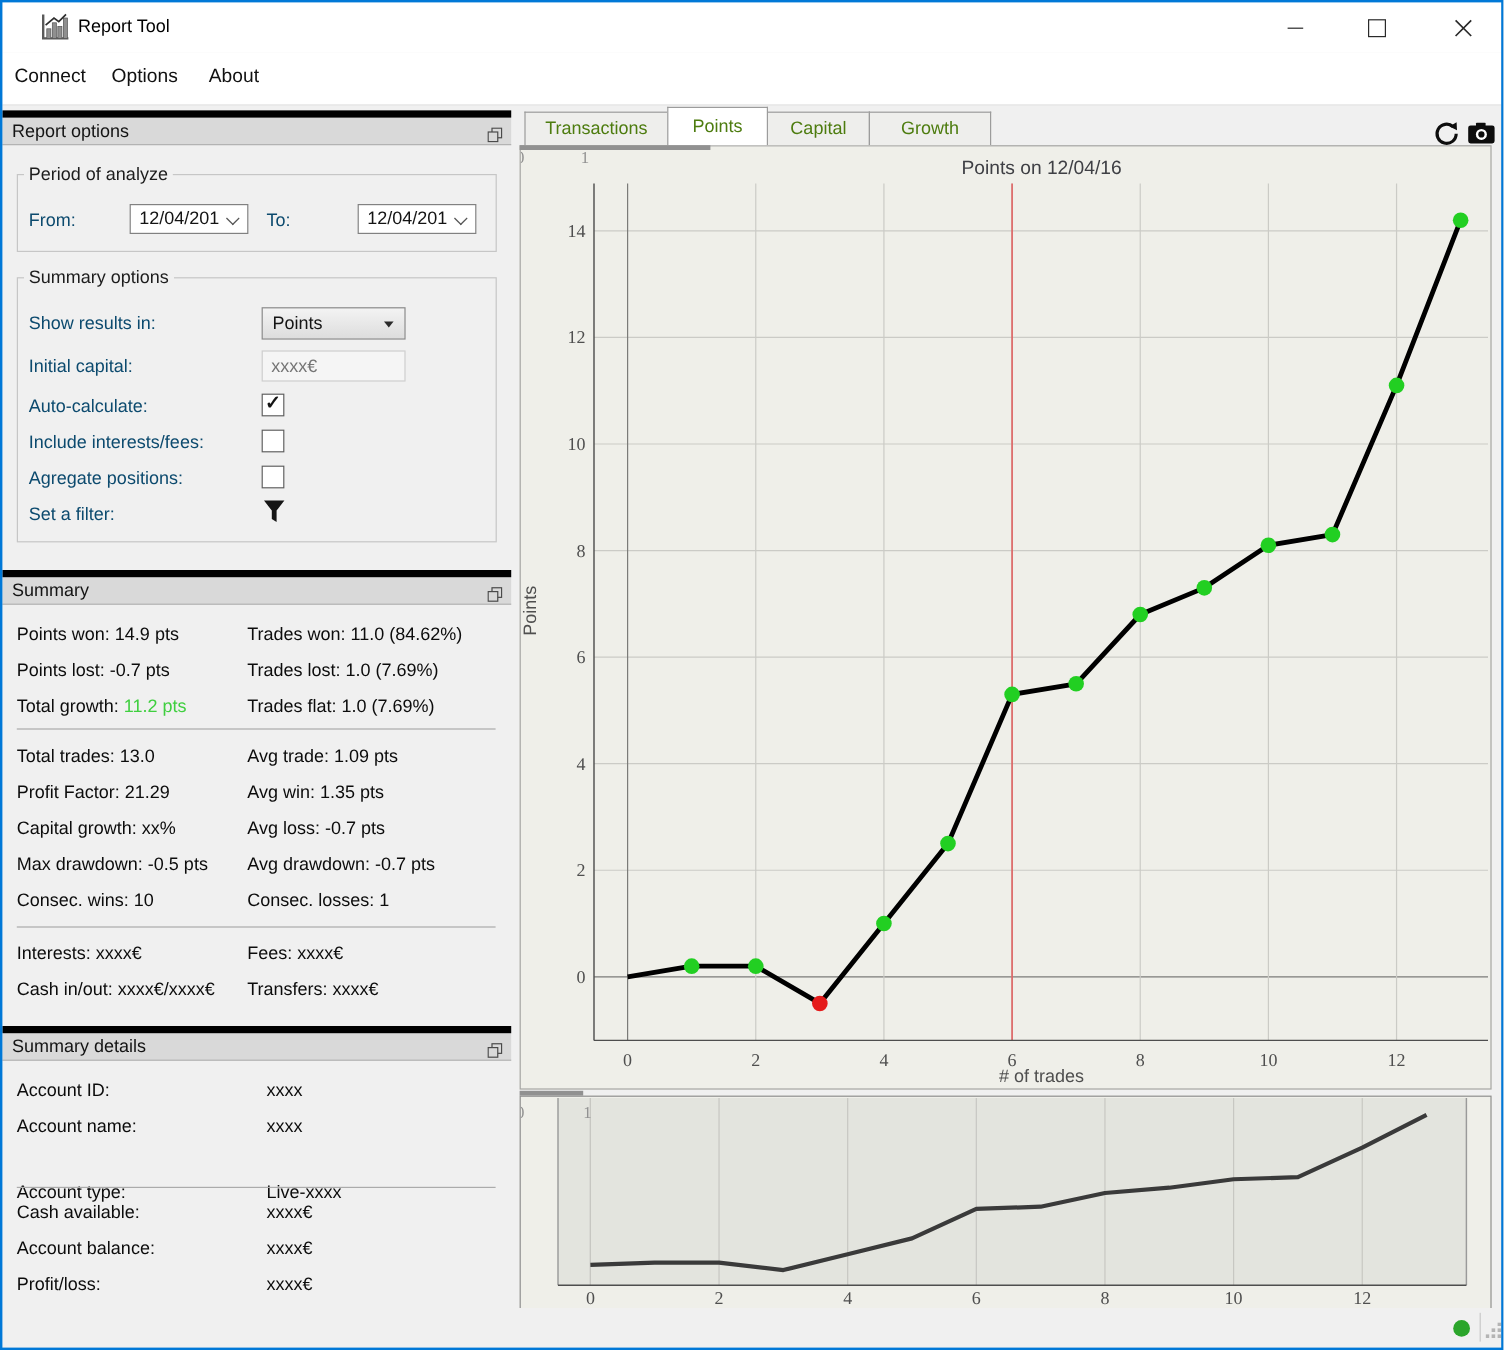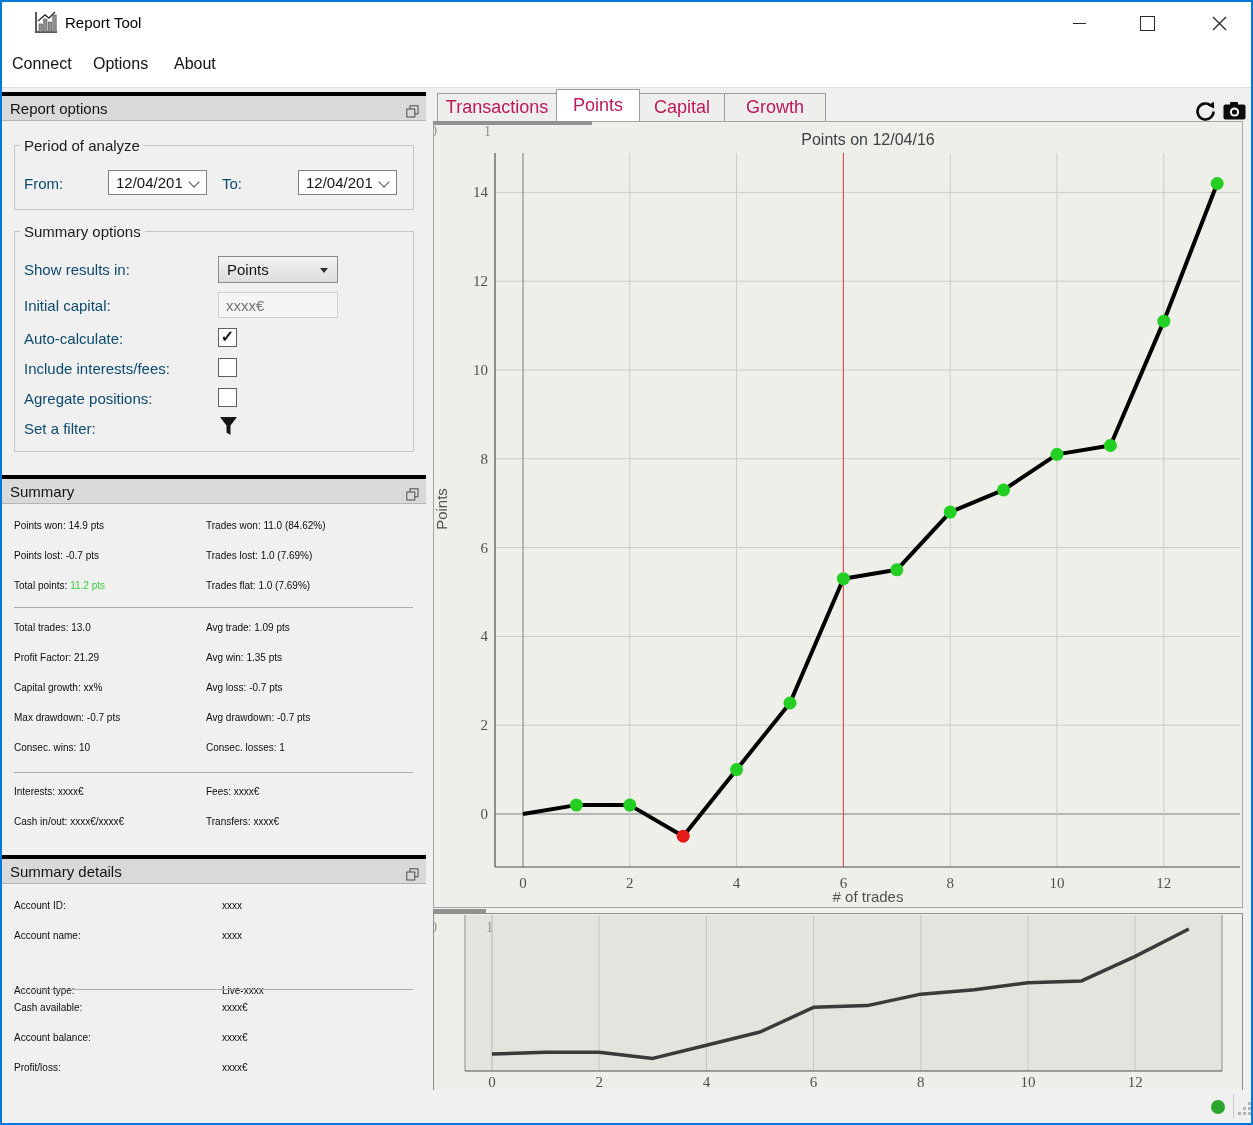--- a/index.html
+++ b/index.html
@@ -11,45 +11,45 @@
   .app-title{position:absolute;left:63px;top:13px;font-size:15px;color:#000;white-space:nowrap}
   .app-icon{position:absolute;left:30px;top:9px}
   .win-btn{position:absolute;top:8px;width:34px;height:28px;display:flex;align-items:center;justify-content:center}
   .dash{width:13px;height:0;border-top:1.6px solid #2a2a2a}
   .maxbox{width:13px;height:13px;border:1.3px solid #2a2a2a}
   .menubar{position:absolute;left:2px;top:44px;width:1249px;height:44px;background:#fff;border-bottom:1px solid #dedede;box-sizing:border-box}
   .menu-item{position:absolute;top:11px;font-size:16px;color:#111}
   .mb-icon{position:absolute;top:55px}
   
   .panel-hdr{position:absolute;left:2px;width:424px;height:29px;background:#d9d9d9;
-     border-top:4px solid #000000;border-bottom:1px solid #b3b3b3;box-sizing:border-box;
+     border-top:6px solid #000000;border-bottom:1px solid #b3b3b3;box-sizing:border-box;
      font-size:15px;color:#141414;display:flex;align-items:center;padding-left:8px}
   .float-btn{position:absolute;right:7px;top:8px;width:13px;height:13px}
   .gbox{position:absolute;border:1px solid #c6c6c6}
   .gtitle{position:absolute;background:#f0f0f0;padding:0 4px;font-size:15px;color:#1d1d1d;white-space:nowrap}
   .lbl{position:absolute;font-size:15px;color:#0c4a6e;white-space:nowrap}
   .combo{position:absolute;background:#fff;border:1px solid #818181;box-sizing:border-box;font-size:15px;
      display:flex;align-items:center;padding:0 22px 0 7px}
   .combo .chev{position:absolute;right:8px;top:7px;width:7px;height:7px;border-right:1.6px solid #555;border-bottom:1.6px solid #555;transform:rotate(45deg)}
   .dd{position:absolute;background:linear-gradient(#f3f3f3,#dddddd);border:1px solid #8a8a8a;box-sizing:border-box;
      font-size:15px;display:flex;align-items:center;padding:0 22px 0 8px}
   .dd .tri{position:absolute;right:9px;top:11px;width:0;height:0;border-left:4.5px solid transparent;border-right:4.5px solid transparent;border-top:5px solid #2b2b2b}
   .txtin{position:absolute;background:#f5f5f5;border:1px solid #cecece;box-sizing:border-box;font-size:15px;color:#a5a5a5;
      font-family:"Liberation Sans",sans-serif;padding:0 7px;outline:none}
   .cb{position:absolute;width:19px;height:19px;background:#fff;border:1px solid #5f5f5f;box-sizing:border-box;
       font-size:16px;font-weight:bold;line-height:16px;text-align:center;color:#141414}
-  .row{position:absolute;left:14px;font-size:10px;color:#0c0c0c;white-space:nowrap}
+  .row{position:absolute;left:14px;font-size:15px;color:#0c0c0c;white-space:nowrap}
   .c2{position:absolute;left:192px;top:0;white-space:nowrap}
   .c2a{position:absolute;left:208px;top:0;white-space:nowrap}
   .sep{position:absolute;left:14px;width:399px;height:1px;background:#ababab}
   .green{color:#3fcf3f}
   
   .tabbar{position:absolute;left:437px;top:89px;height:32px;display:flex;align-items:flex-end;z-index:6}
   .tab{box-sizing:border-box;border:1px solid #9c9c9c;border-bottom:none;background:#eeeeec;height:28px;
-       display:flex;align-items:center;justify-content:center;font-size:18px;color:#be185d;margin-right:-1px}
+       display:flex;align-items:center;justify-content:center;font-size:15px;color:#4d7c0f;margin-right:-1px}
   .tab.active{background:#fff;height:32px;z-index:7}
   .chart-wrap{position:absolute;background:#efefe9;box-sizing:border-box}
   #main-chart-wrap{left:433px;top:121px;width:810px;height:787px;border:1px solid #a5a5a3}
   #overview-wrap{left:433px;top:913px;width:810px;height:179px;border:1px solid #8f8f8f}
   .chart-wrap svg{position:absolute;left:0;top:0;overflow:hidden}
   .lbar{position:absolute;background:#919191;z-index:8}
   .tick{font-family:"Liberation Serif",serif;font-size:15px;fill:#4f4f4f}
   .corner{font-family:"Liberation Serif",serif;font-size:14px;fill:#929292}
   .ctitle{font-family:"Liberation Sans",sans-serif;font-size:16px;fill:#3f4045}
   .alabel{font-family:"Liberation Sans",sans-serif;font-size:15px;fill:#4f4f4f}
@@ -164,38 +164,38 @@
 
 <div class="row" style="top:520px">
   <span>Points won: 14.9 pts</span>
   <span class="c2">Trades won: 11.0 (84.62%)</span>
 </div>
 <div class="row" style="top:550px">
   <span>Points lost: -0.7 pts</span>
   <span class="c2">Trades lost: 1.0 (7.69%)</span>
 </div>
 <div class="row" style="top:580px">
-  <span><span>Total points:</span> <span class="green">11.2 pts</span></span>
+  <span><span>Total growth:</span> <span class="green">11.2 pts</span></span>
   <span class="c2">Trades flat: 1.0 (7.69%)</span>
 </div>
 <div class="sep" style="top:607px"></div>
 <div class="row" style="top:622px">
   <span>Total trades: 13.0</span>
   <span class="c2">Avg trade: 1.09 pts</span>
 </div>
 <div class="row" style="top:652px">
   <span>Profit Factor: 21.29</span>
   <span class="c2">Avg win: 1.35 pts</span>
 </div>
 <div class="row" style="top:682px">
   <span>Capital growth: xx%</span>
   <span class="c2">Avg loss: -0.7 pts</span>
 </div>
 <div class="row" style="top:712px">
-  <span>Max drawdown: -0.7 pts</span>
+  <span>Max drawdown: -0.5 pts</span>
   <span class="c2">Avg drawdown: -0.7 pts</span>
 </div>
 <div class="row" style="top:742px">
   <span>Consec. wins: 10</span>
   <span class="c2">Consec. losses: 1</span>
 </div>
 <div class="sep" style="top:772px"></div>
 <div class="row" style="top:786px">
   <span>Interests: xxxx€</span>
   <span class="c2">Fees: xxxx€</span>

